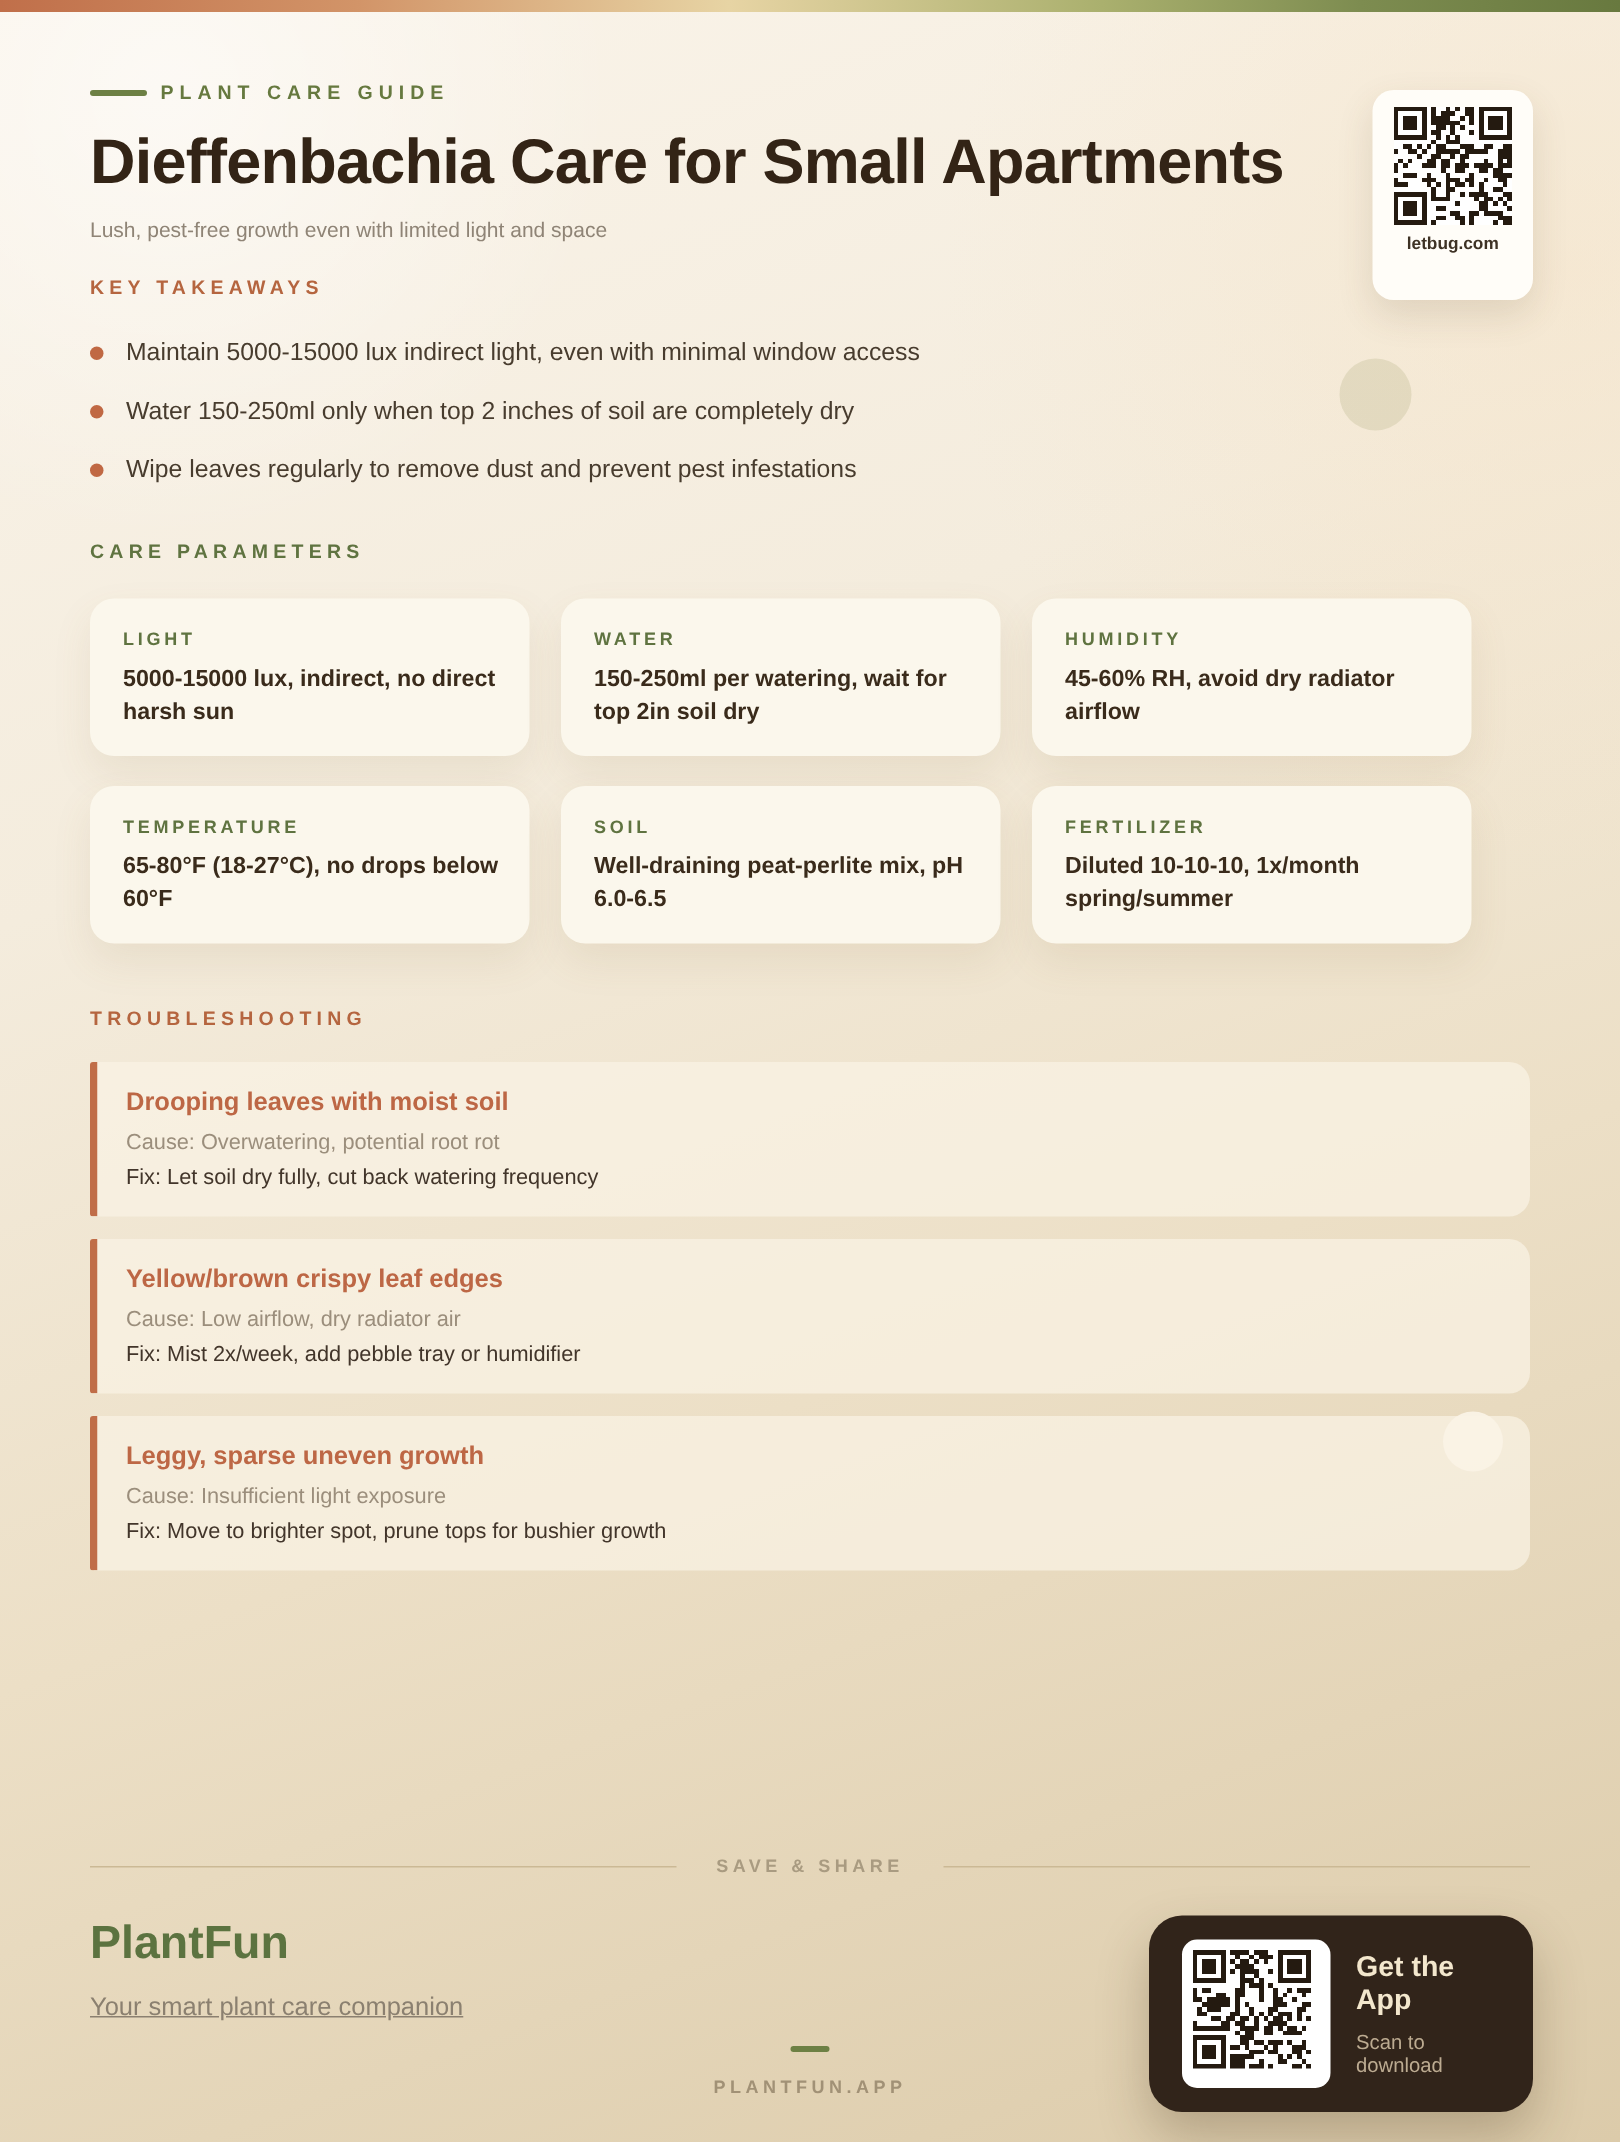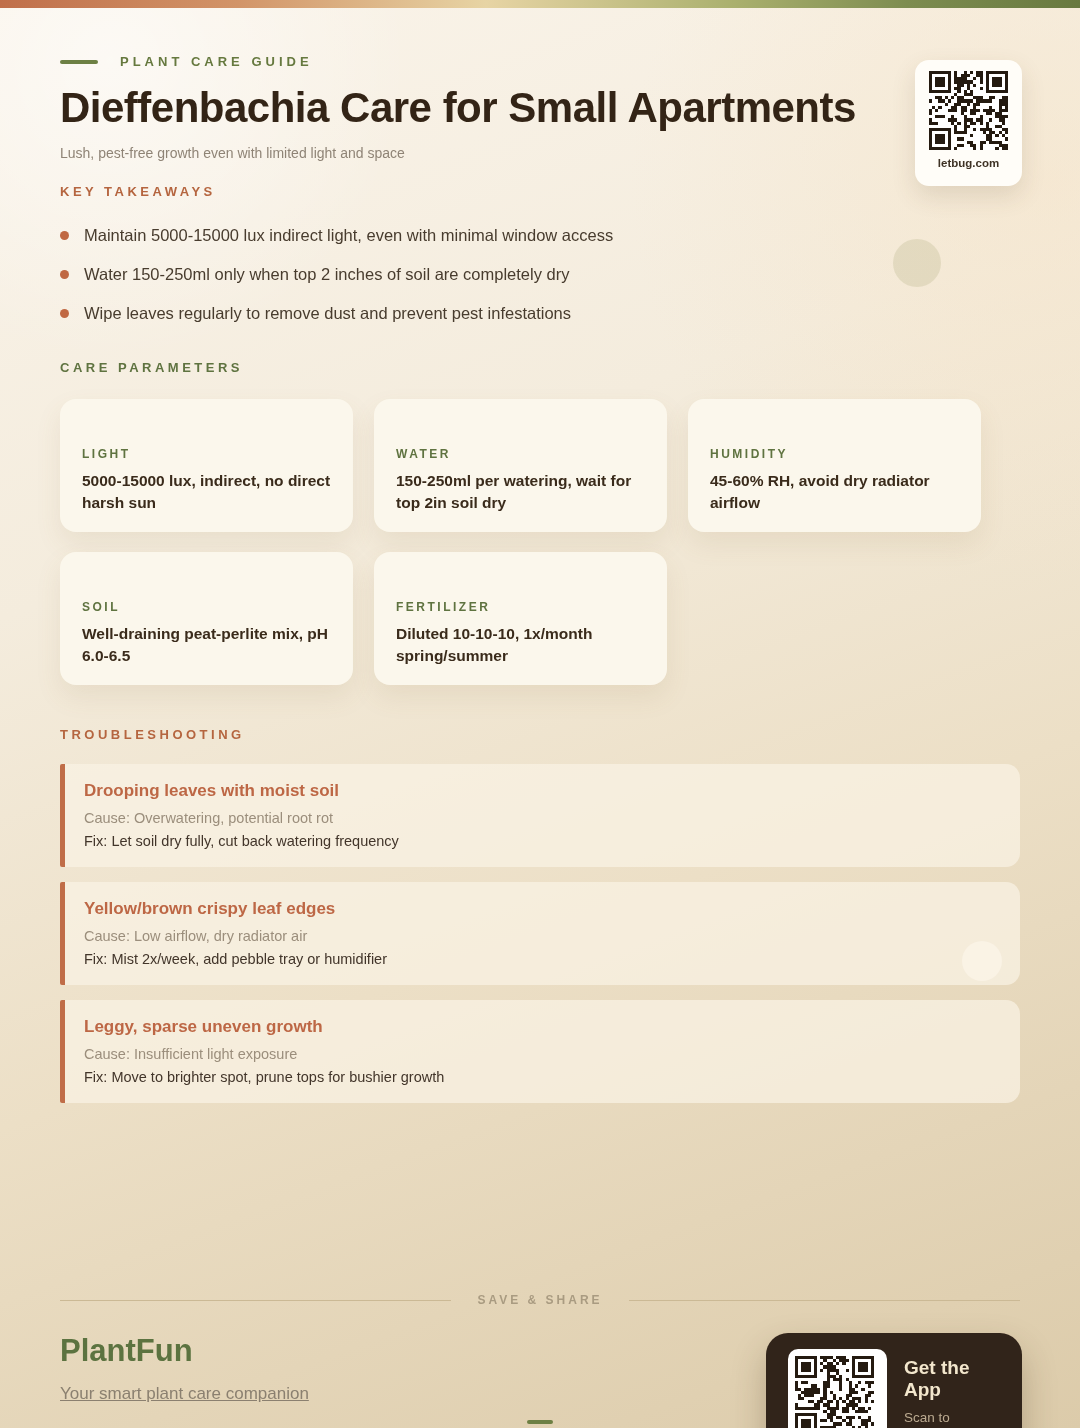--- a/index.html
+++ b/index.html
@@ -20,28 +20,28 @@
     position:absolute; top:0; left:0; width:1080px; height:8px;
     background:linear-gradient(90deg,#c06f4a 0%,#d29468 22%,#e7d4a4 45%,#aab06e 68%,#7d8c50 84%,#68793f 100%);
   }
   .blob{ position:absolute; border-radius:50%; }
   .blob-a{ left:893px; top:239px; width:48px; height:48px; background:rgba(186,182,138,.30); }
   .blob-b{ left:962px; top:941px; width:40px; height:40px; background:rgba(255,249,240,.75); }
 
   .content{ position:relative; padding:0 60px; }
 
   
-  .eyebrow-row{ display:flex; align-items:center; gap:22px; margin-top:54px; }
+  .eyebrow-row{ display:flex; align-items:center; gap:9px; margin-top:54px; }
   .eyebrow-line{ width:38px; height:4px; border-radius:2px; background:#6d8044; }
   .eyebrow-text{ font-size:13px; font-weight:700; letter-spacing:4px; color:#66793f; }
   .page-title{ margin-top:15px; font-size:42px; font-weight:700; letter-spacing:-.5px; color:#332416; }
   .page-subtitle{ margin-top:13px; font-size:14px; color:#8f8476; }
 
   .qr-card{
-    position:absolute; top:60px; right:58px; width:107px; height:126px;
+    position:absolute; top:60px; right:58px; width:107px; height:140px;
     background:#fffdf8; border-radius:14px; box-shadow:0 10px 24px rgba(95,72,40,.14);
     display:flex; flex-direction:column; align-items:center; padding-top:11px;
   }
   .qr-sm{ width:79px; height:79px; }
   .qr-sm svg{ width:100%; height:100%; display:block; }
   .qr-card-label{ margin-top:7px; font-size:11.5px; font-weight:700; color:#3e3225; }
 
   
   .kicker{ font-size:13px; font-weight:700; letter-spacing:3.5px; }
   .kicker.rust{ color:#b5653f; }
@@ -54,21 +54,21 @@
   .dot{ flex:0 0 auto; width:9px; height:9px; border-radius:50%; background:#c06843; margin-top:6px; }
   .takeaway-text{ font-size:16.5px; color:#483c2e; line-height:20px; }
 
   
   .params{ margin-top:37px; }
   .param-grid{ margin-top:24px; display:grid; grid-template-columns:repeat(3,293px); gap:20px 21px; width:921px; }
   .param-card{
     background:#fbf7ec; border-radius:16px; padding:20px 20px 18px 22px; min-height:97px;
     box-shadow:0 12px 26px rgba(140,110,60,.10);
   }
-  .param-label{ font-size:12px; font-weight:700; letter-spacing:2.5px; color:#5f7340;margin-top:28px; }
+  .param-label{ font-size:12px; font-weight:700; letter-spacing:2.5px; color:#5f7340; }
   .param-text{ margin-top:9px; font-size:15.5px; font-weight:700; color:#3a2b1b; line-height:1.42; }
 
   
   .troubles{ margin-top:42px; }
   .issue-list{ margin-top:22px; }
   .issue-card{
     background:rgba(249,242,228,.72); border-left:5px solid #c06d48;
     border-radius:2px 14px 14px 2px; padding:17px 24px 18px 19px;
     margin-bottom:15px; min-height:96px;
   }
@@ -451,20 +451,24 @@
           <div class="param-label">LIGHT</div>
           <div class="param-text">5000-15000 lux, indirect, no direct harsh sun</div>
         </div>
         <div class="param-card">
           <div class="param-label">WATER</div>
           <div class="param-text">150-250ml per watering, wait for top 2in soil dry</div>
         </div>
         <div class="param-card">
           <div class="param-label">HUMIDITY</div>
           <div class="param-text">45-60% RH, avoid dry radiator airflow</div>
+        </div>
+        <div class="param-card">
+          <div class="param-label">TEMPERATURE</div>
+          <div class="param-text">65-80°F (18-27°C), no drops below 60°F</div>
         </div>
         <div class="param-card">
           <div class="param-label">SOIL</div>
           <div class="param-text">Well-draining peat-perlite mix, pH 6.0-6.5</div>
         </div>
         <div class="param-card">
           <div class="param-label">FERTILIZER</div>
           <div class="param-text">Diluted 10-10-10, 1x/month spring/summer</div>
         </div>
       </div>

